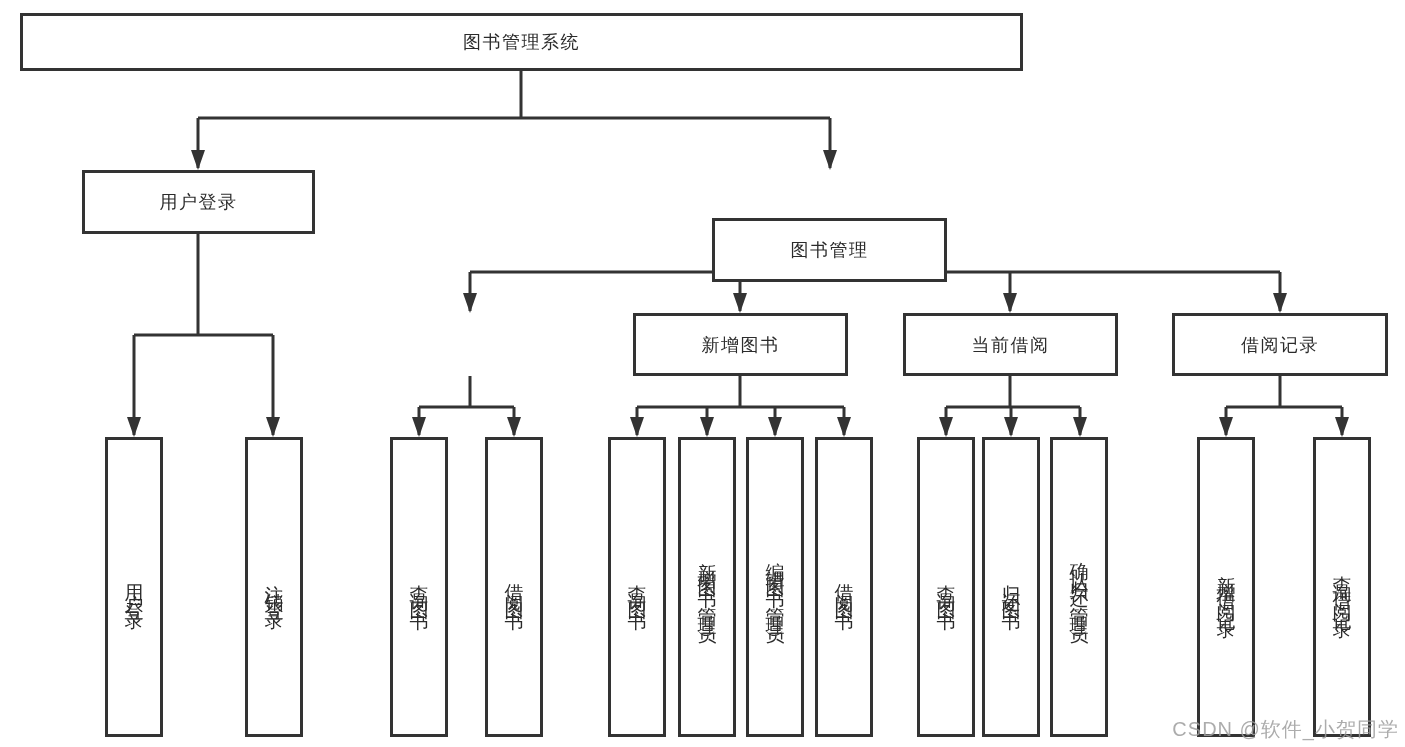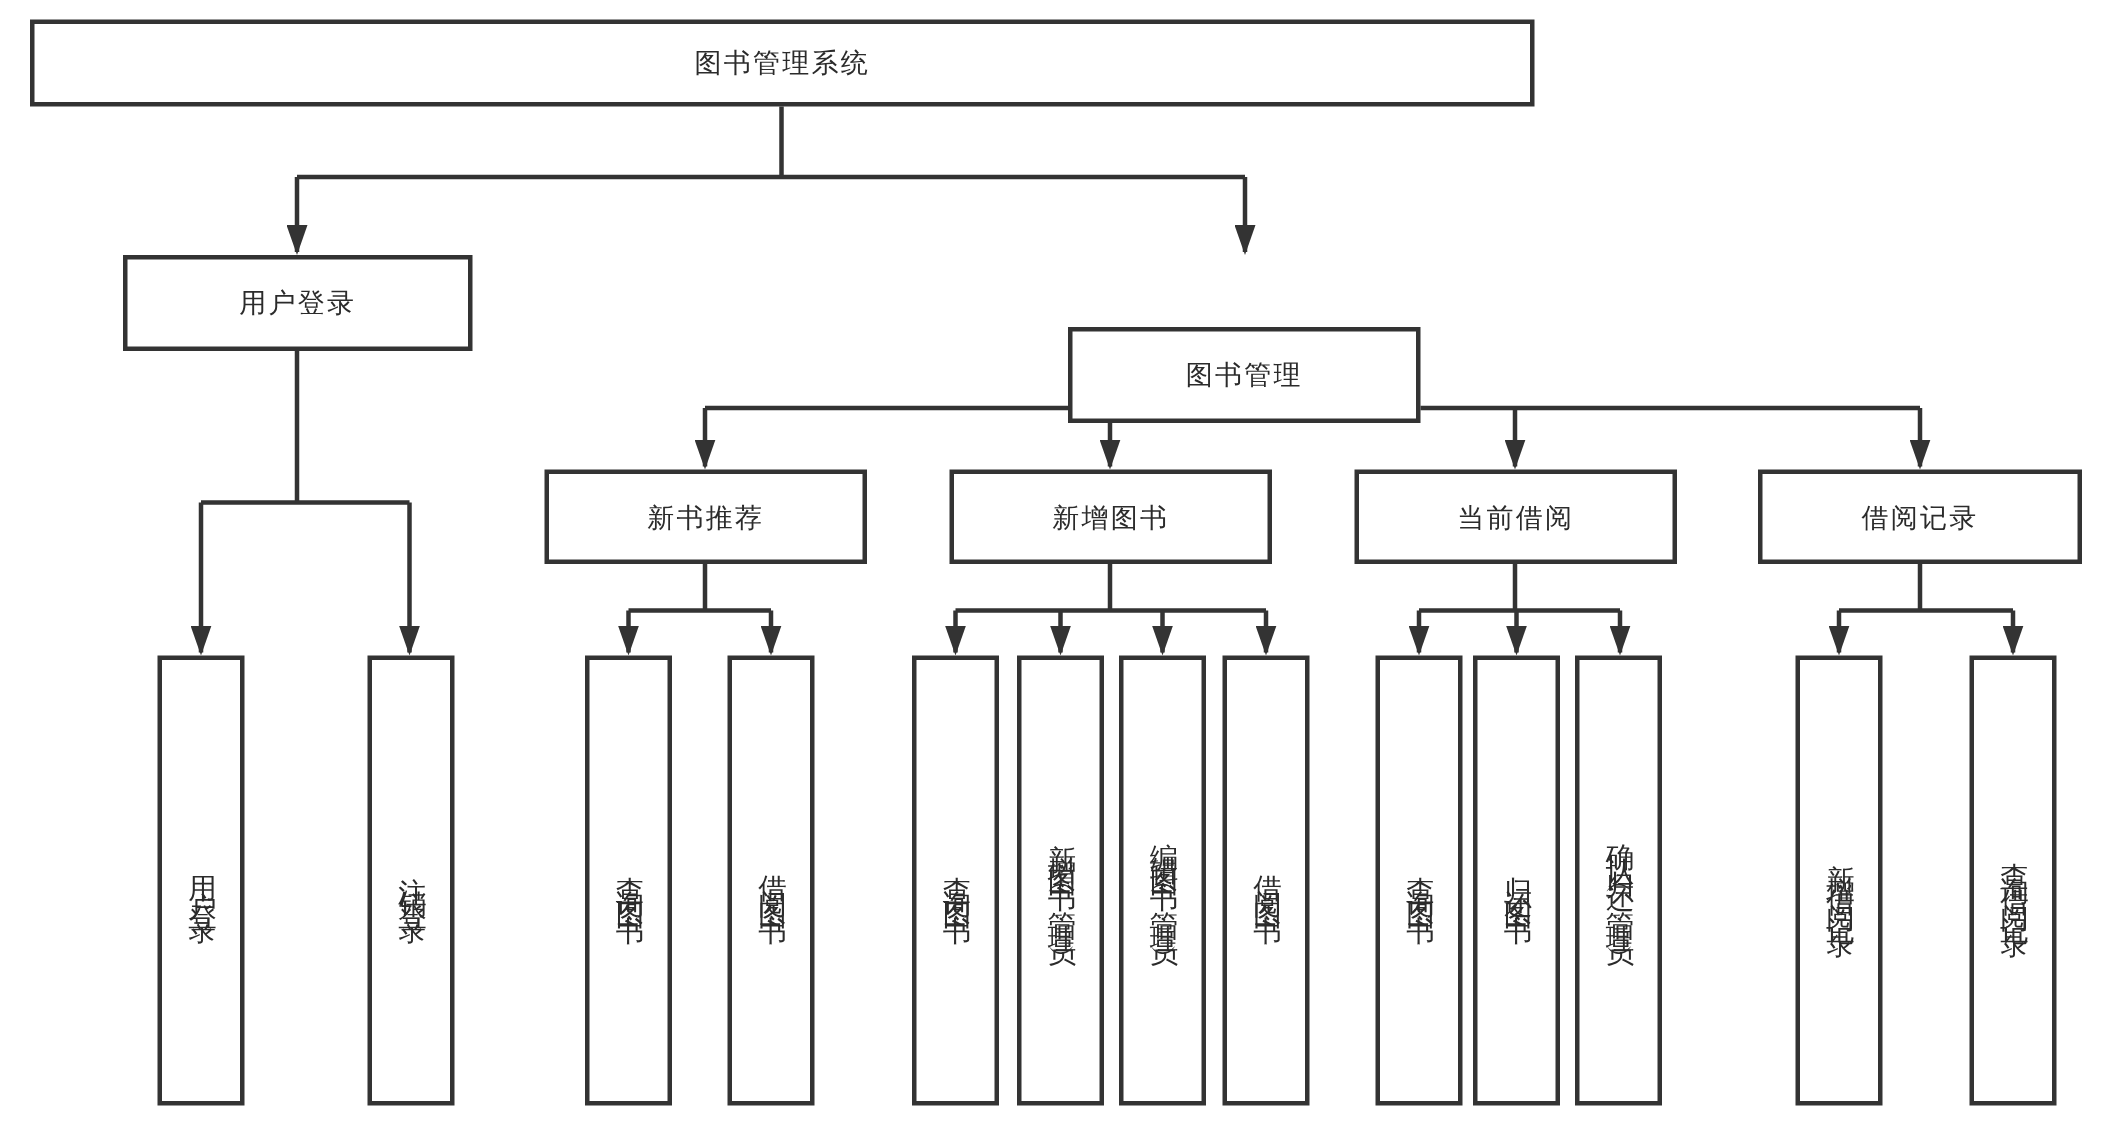--- a/index.html
+++ b/index.html
@@ -111,21 +111,20 @@
       <line x1="1226" y1="407" x2="1226" y2="435" marker-end="url(#arrow)"></line>
       <line x1="1342" y1="407" x2="1342" y2="435" marker-end="url(#arrow)"></line>
     </g>
   </svg>
 
   <div class="node" id="n-root">图书管理系统</div>
 
   <div class="node" id="n-login">用户登录</div>
   <div class="node" id="n-mgmt">图书管理</div>
 
-  <div class="node" id="n-newb">新书推荐</div>
   <div class="node" id="n-borrow">新增图书</div>
   <div class="node" id="n-cur">当前借阅</div>
   <div class="node" id="n-rec">借阅记录</div>
 
   <div class="node v leaf" id="l-ulogin">用户登录</div>
   <div class="node v leaf" id="l-logout">注销登录</div>
 
   <div class="node v leaf" id="l-nb-q">查询图书</div>
   <div class="node v leaf" id="l-nb-b">借阅图书</div>
 
@@ -134,13 +133,14 @@
   <div class="node v leaf" id="l-bb-edit">编辑图书（管理员）</div>
   <div class="node v leaf" id="l-bb-bor">借阅图书</div>
 
   <div class="node v leaf" id="l-cb-q">查询图书</div>
   <div class="node v leaf" id="l-cb-ret">归还图书</div>
   <div class="node v leaf" id="l-cb-cfm">确认归还（管理员）</div>
 
   <div class="node v leaf" id="l-rc-add">新增借阅记录</div>
   <div class="node v leaf" id="l-rc-q">查询借阅记录</div>
 
+  <div class="watermark">CSDN @软件_小贺同学</div>
 </div>
 
 </body></html>

